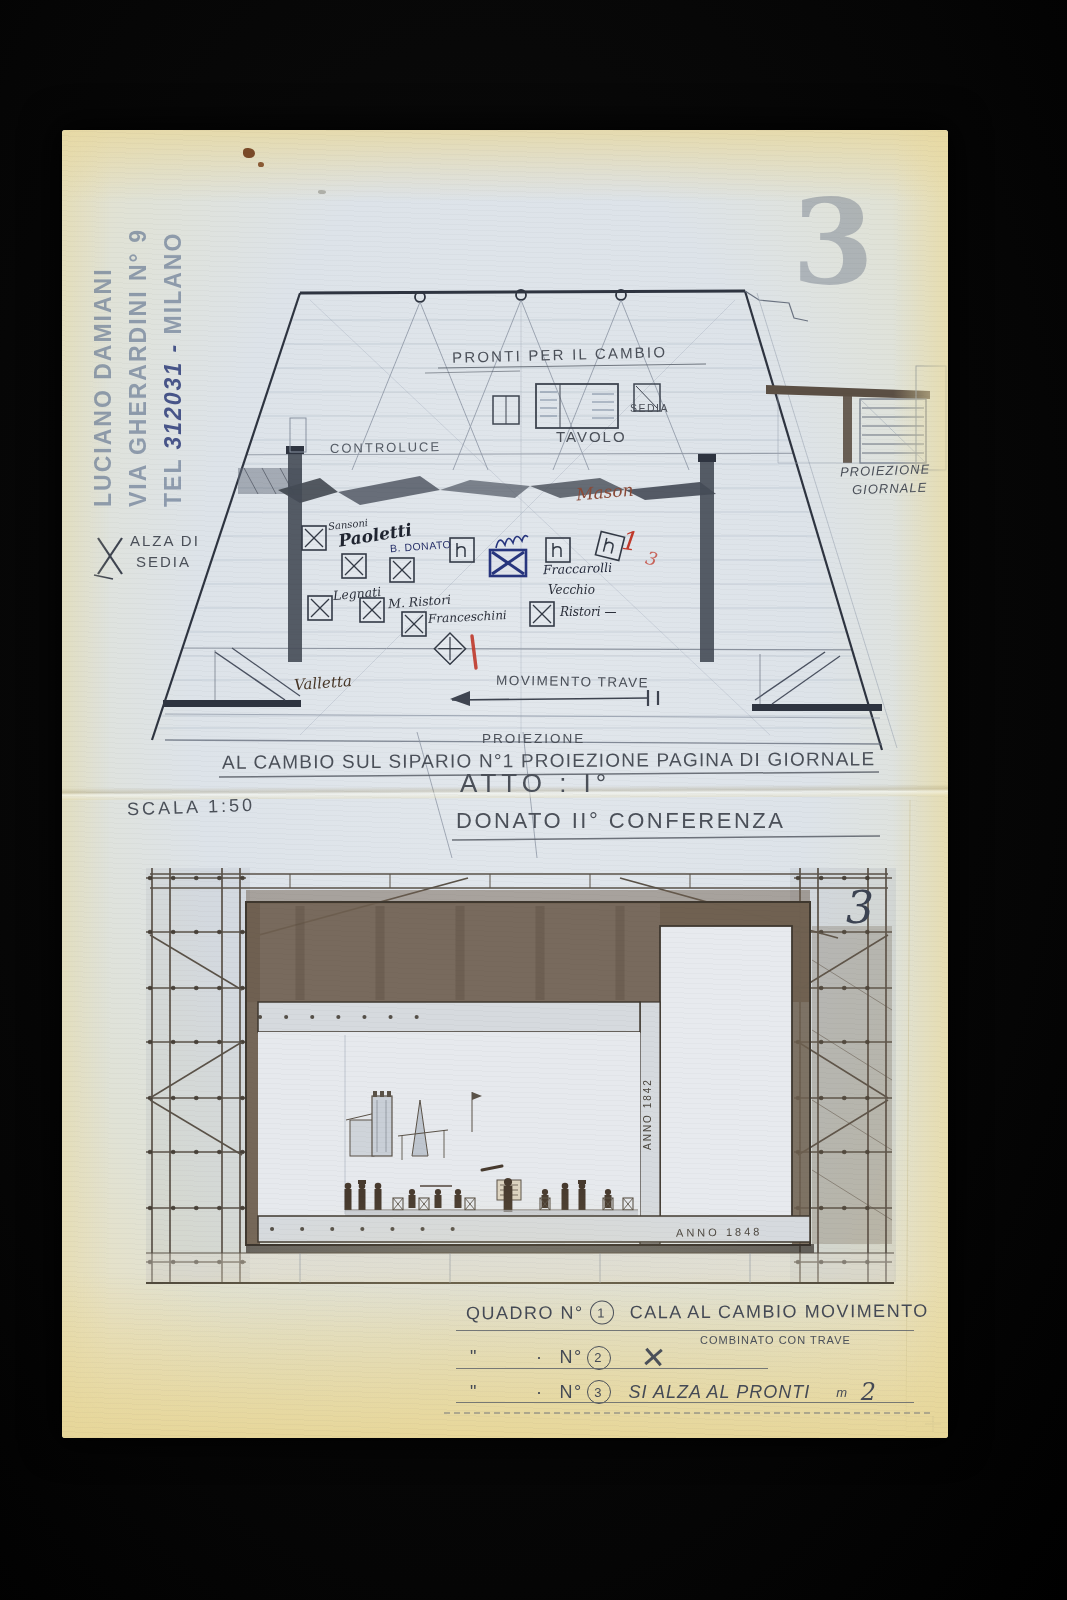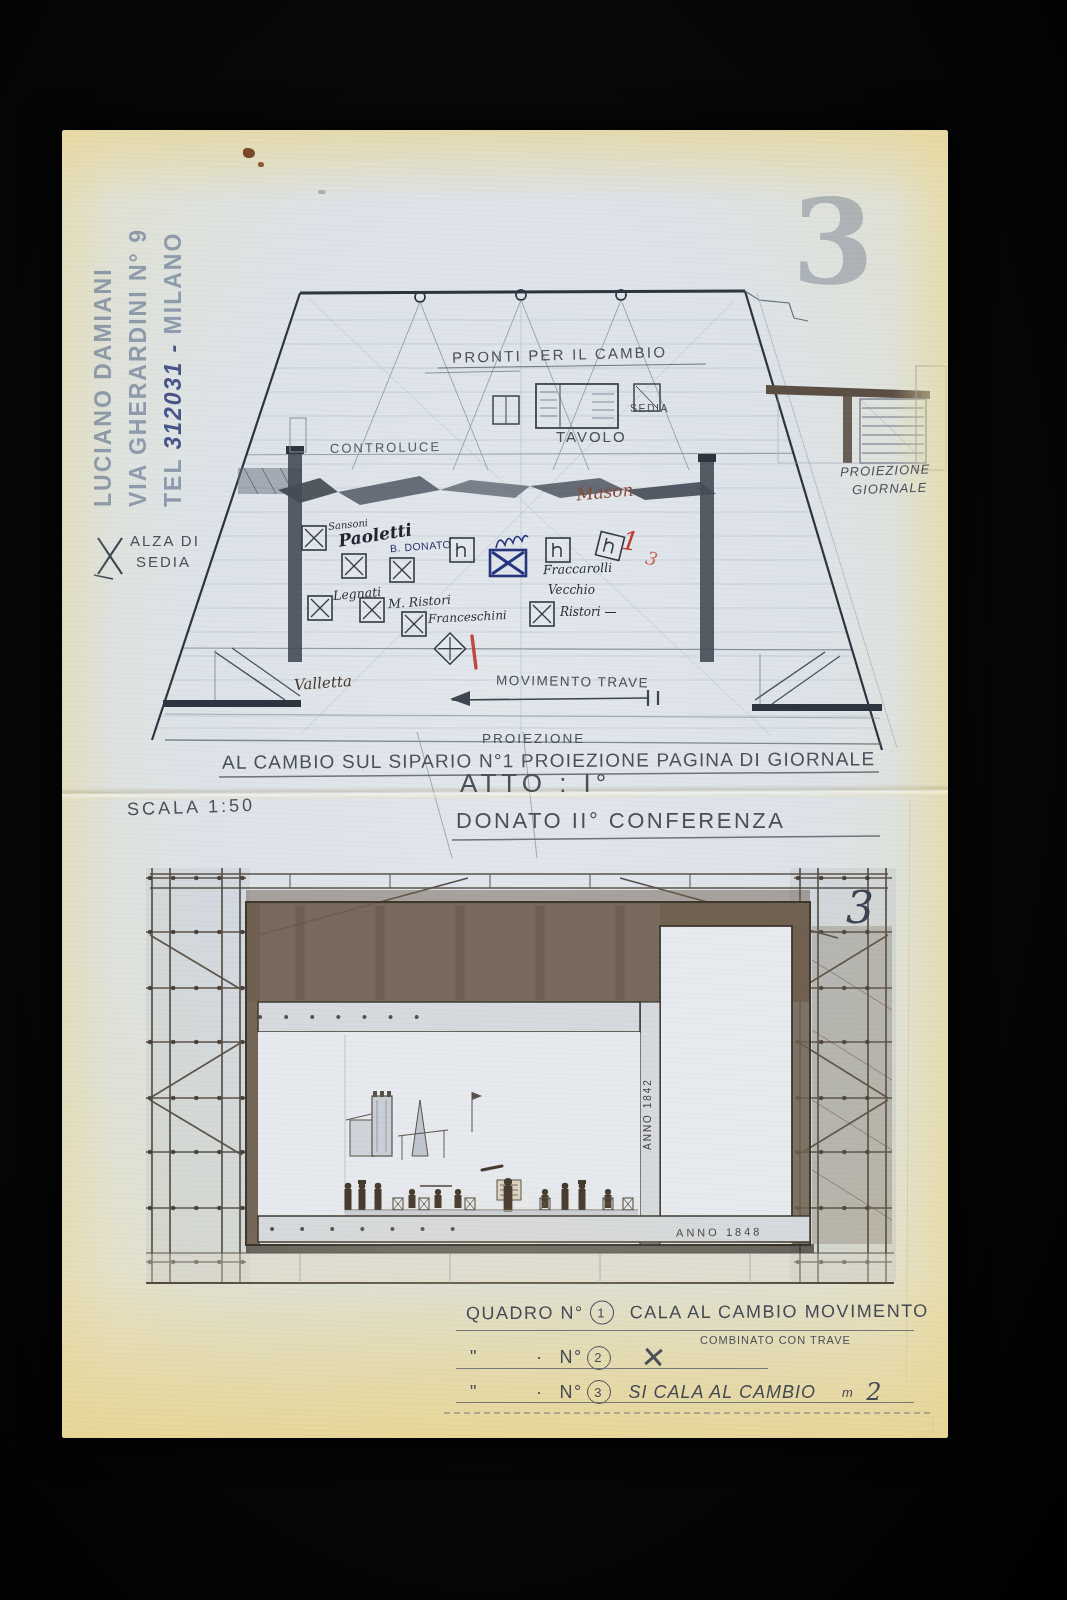--- a/index.html
+++ b/index.html
@@ -456,21 +456,21 @@
     <span style="margin-left:58px;">·</span>
     <span style="margin-left:16px;">N°</span>
     <span class="circle-num" style="margin-left:4px;">2</span>
     <span style="margin-left:30px;font-size:30px;color:#4b5059;transform:rotate(4deg);">✕</span>
   </div>
   <div class="legend-row" style="left:470px;top:1378px;">
     <span>"</span>
     <span style="margin-left:58px;">·</span>
     <span style="margin-left:16px;">N°</span>
     <span class="circle-num" style="margin-left:4px;">3</span>
-    <span style="margin-left:18px;font-style:italic;letter-spacing:1px;">SI CALA AL CAMBIO</span>
+    <span style="margin-left:18px;font-style:italic;letter-spacing:1px;">SI ALZA AL PRONTI</span>
     <span style="margin-left:26px;font-size:13px;font-style:italic;">m</span>
     <span style="margin-left:12px;font-size:24px;font-family:'DejaVu Serif',serif;font-style:italic;">2</span>
   </div>
   <div class="rule" style="left:456px;top:1330px;width:458px;"></div>
   <div class="rule" style="left:456px;top:1368px;width:312px;"></div>
   <div class="rule" style="left:456px;top:1402px;width:458px;"></div>
   <div class="rule-dashed" style="left:444px;top:1412px;width:486px;"></div>
 
   <div id="grain"></div>
 </div>

